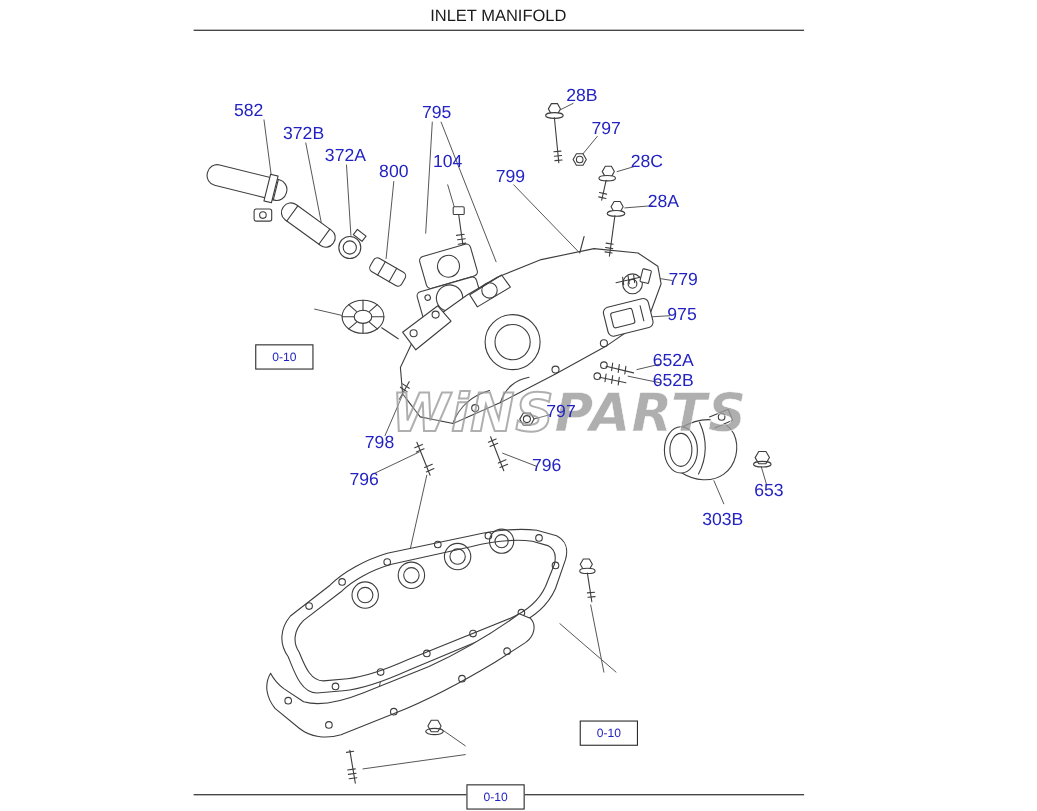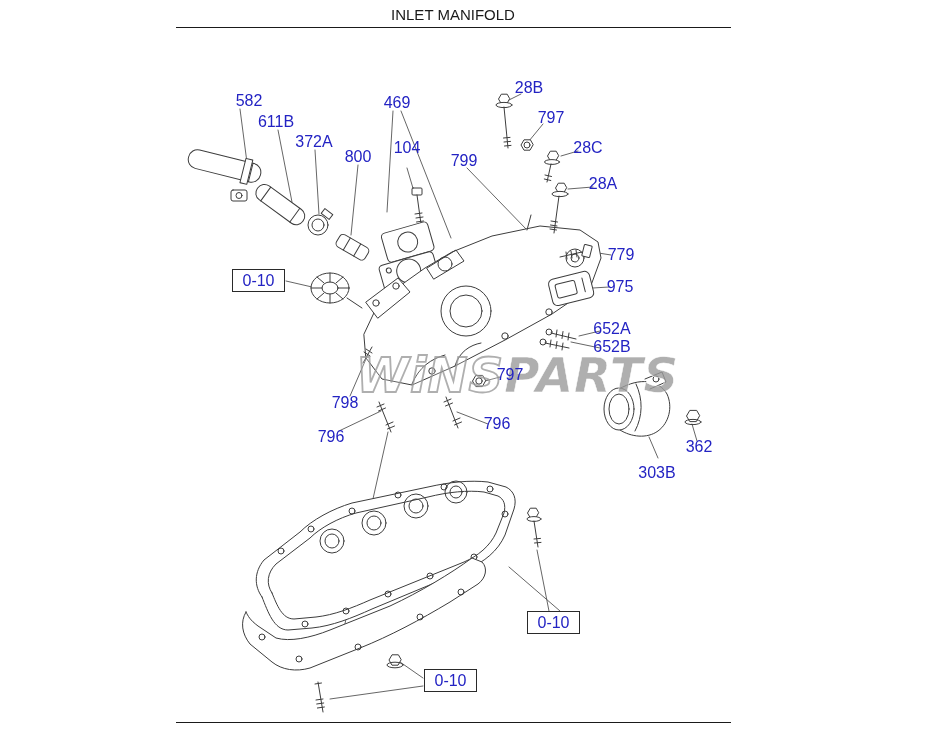--- a/index.html
+++ b/index.html
@@ -15,21 +15,21 @@
   .rule-top { top:27px; }
   .rule-bottom { top:722px; }
   svg.draw { position:absolute; left:0; top:0; }
   .plabel {
     position:absolute; transform:translate(-50%,-50%);
     font-size:16px; color:#2323c3; white-space:nowrap; cursor:pointer;
   }
   .callout {
     position:absolute; width:53px; height:23px; border:1px solid #2a2a2a;
     display:flex; align-items:center; justify-content:center;
-    font-size:16px; color:#2323c3; background:#fff; box-sizing:border-box;
+    font-size:11px; color:#2323c3; background:#fff; box-sizing:border-box;margin-top:44px;
   }
   .wm { font-family:"DejaVu Sans", sans-serif; font-size:48px; font-style:italic;
         font-weight:bold; letter-spacing:1px; opacity:.8; }
   .wm-o { fill:#ffffff; fill-opacity:.25; stroke:#9c9c9c; stroke-width:1.8; }
   .wm-s { fill:#9c9c9c; stroke:#ffffff; stroke-width:.5; }
 </style>
 </head>
 <body>
 
 <div class="stage">
@@ -303,41 +303,41 @@
         <line x1="315" y1="684" x2="321.5" y2="683"></line>
         <line x1="316" y1="700" x2="323" y2="699"></line>
         <line x1="316.7" y1="704" x2="323.7" y2="703"></line>
         <line x1="317.4" y1="708" x2="324.4" y2="707"></line>
       </g>
     </g>
 
     <text class="wm" x="356" y="392"><tspan class="wm-o">WiNS</tspan><tspan class="wm-s">PARTS</tspan></text>
   </svg>
 
-  <span class="plabel" style="left:249px;top:101px">582</span>
-  <span class="plabel" style="left:276px;top:122px">611B</span>
+  <span class="plabel" style="left:226px;top:101px">582</span>
+  <span class="plabel" style="left:276px;top:122px">372B</span>
   <span class="plabel" style="left:314px;top:142px">372A</span>
   <span class="plabel" style="left:358px;top:157px">800</span>
   <span class="plabel" style="left:407px;top:148px">104</span>
-  <span class="plabel" style="left:397px;top:103px">469</span>
+  <span class="plabel" style="left:397px;top:103px">795</span>
   <span class="plabel" style="left:464px;top:161px">799</span>
   <span class="plabel" style="left:529px;top:88px">28B</span>
   <span class="plabel" style="left:551px;top:118px">797</span>
   <span class="plabel" style="left:588px;top:148px">28C</span>
   <span class="plabel" style="left:603px;top:184px">28A</span>
   <span class="plabel" style="left:621px;top:255px">779</span>
   <span class="plabel" style="left:620px;top:287px">975</span>
   <span class="plabel" style="left:612px;top:329px">652A</span>
   <span class="plabel" style="left:612px;top:347px">652B</span>
   <span class="plabel" style="left:510px;top:375px">797</span>
   <span class="plabel" style="left:345px;top:403px">798</span>
   <span class="plabel" style="left:331px;top:437px">796</span>
   <span class="plabel" style="left:497px;top:424px">796</span>
   <span class="plabel" style="left:657px;top:473px">303B</span>
-  <span class="plabel" style="left:699px;top:447px">362</span>
+  <span class="plabel" style="left:699px;top:447px">653</span>
 
   <div class="callout" style="left:232px;top:269px">
     <span>0-10</span>
   </div>
   <div class="callout" style="left:527px;top:611px">
     <span>0-10</span>
   </div>
   <div class="callout" style="left:424px;top:669px">
     <span>0-10</span>
   </div>

